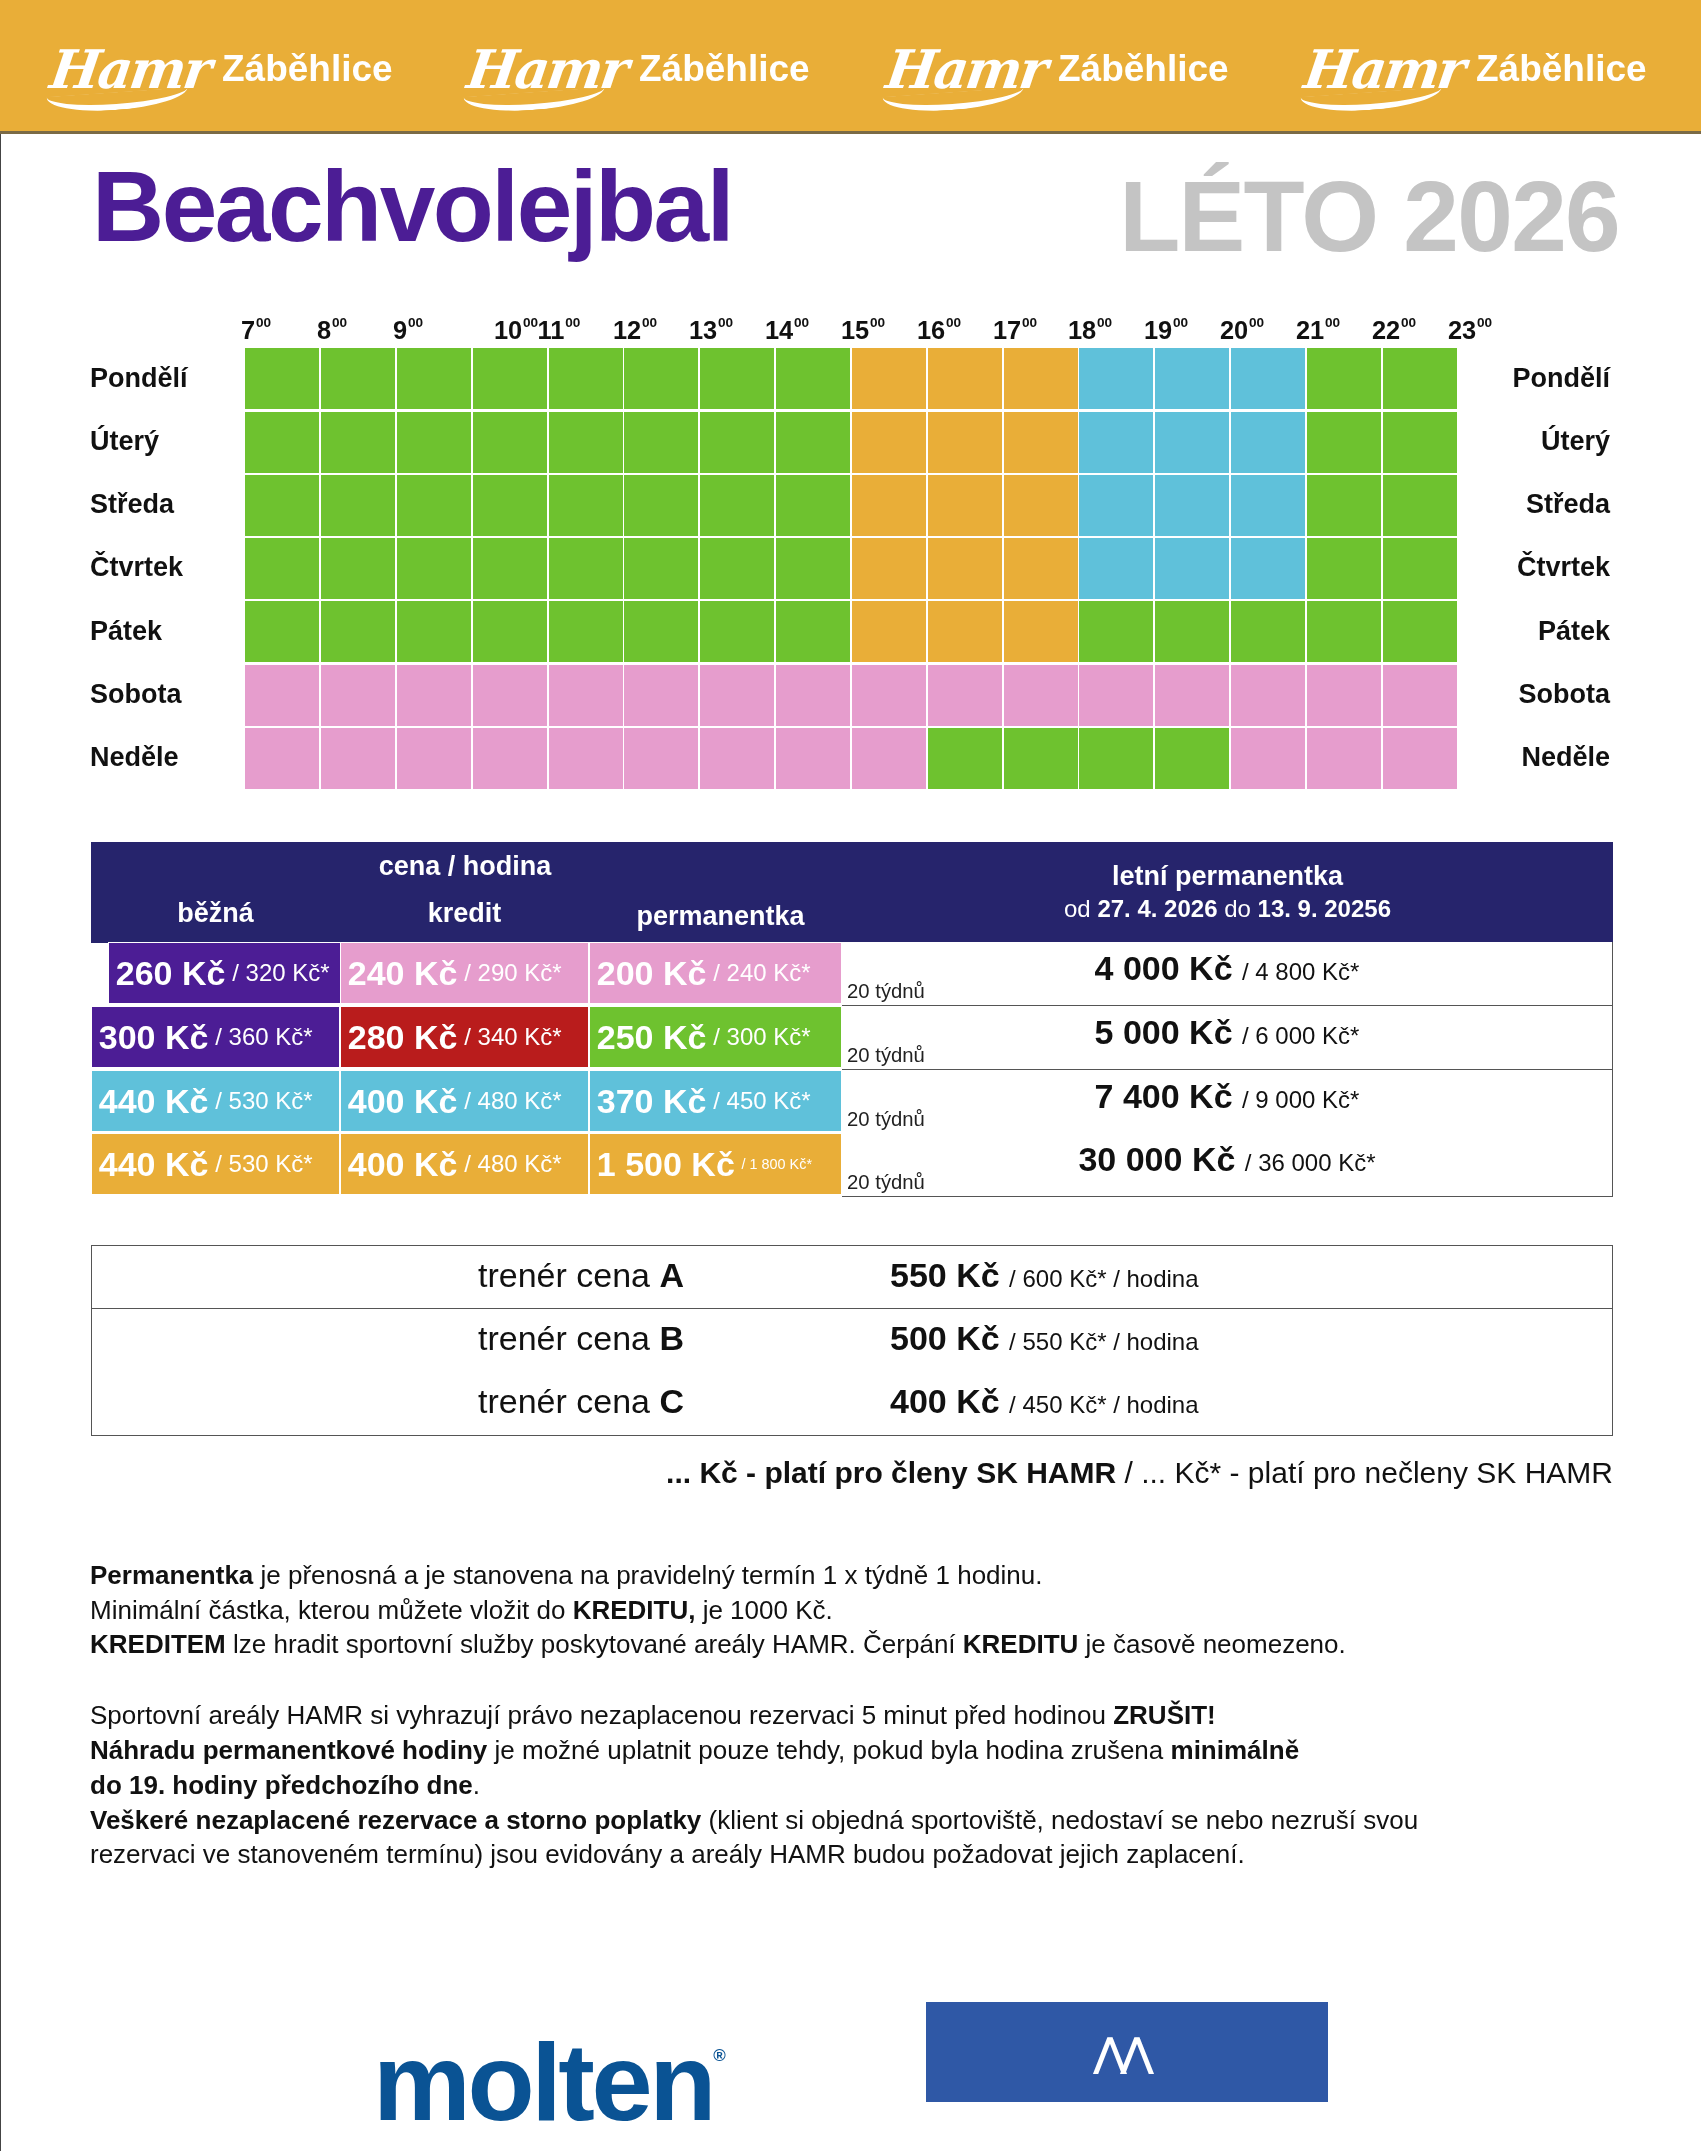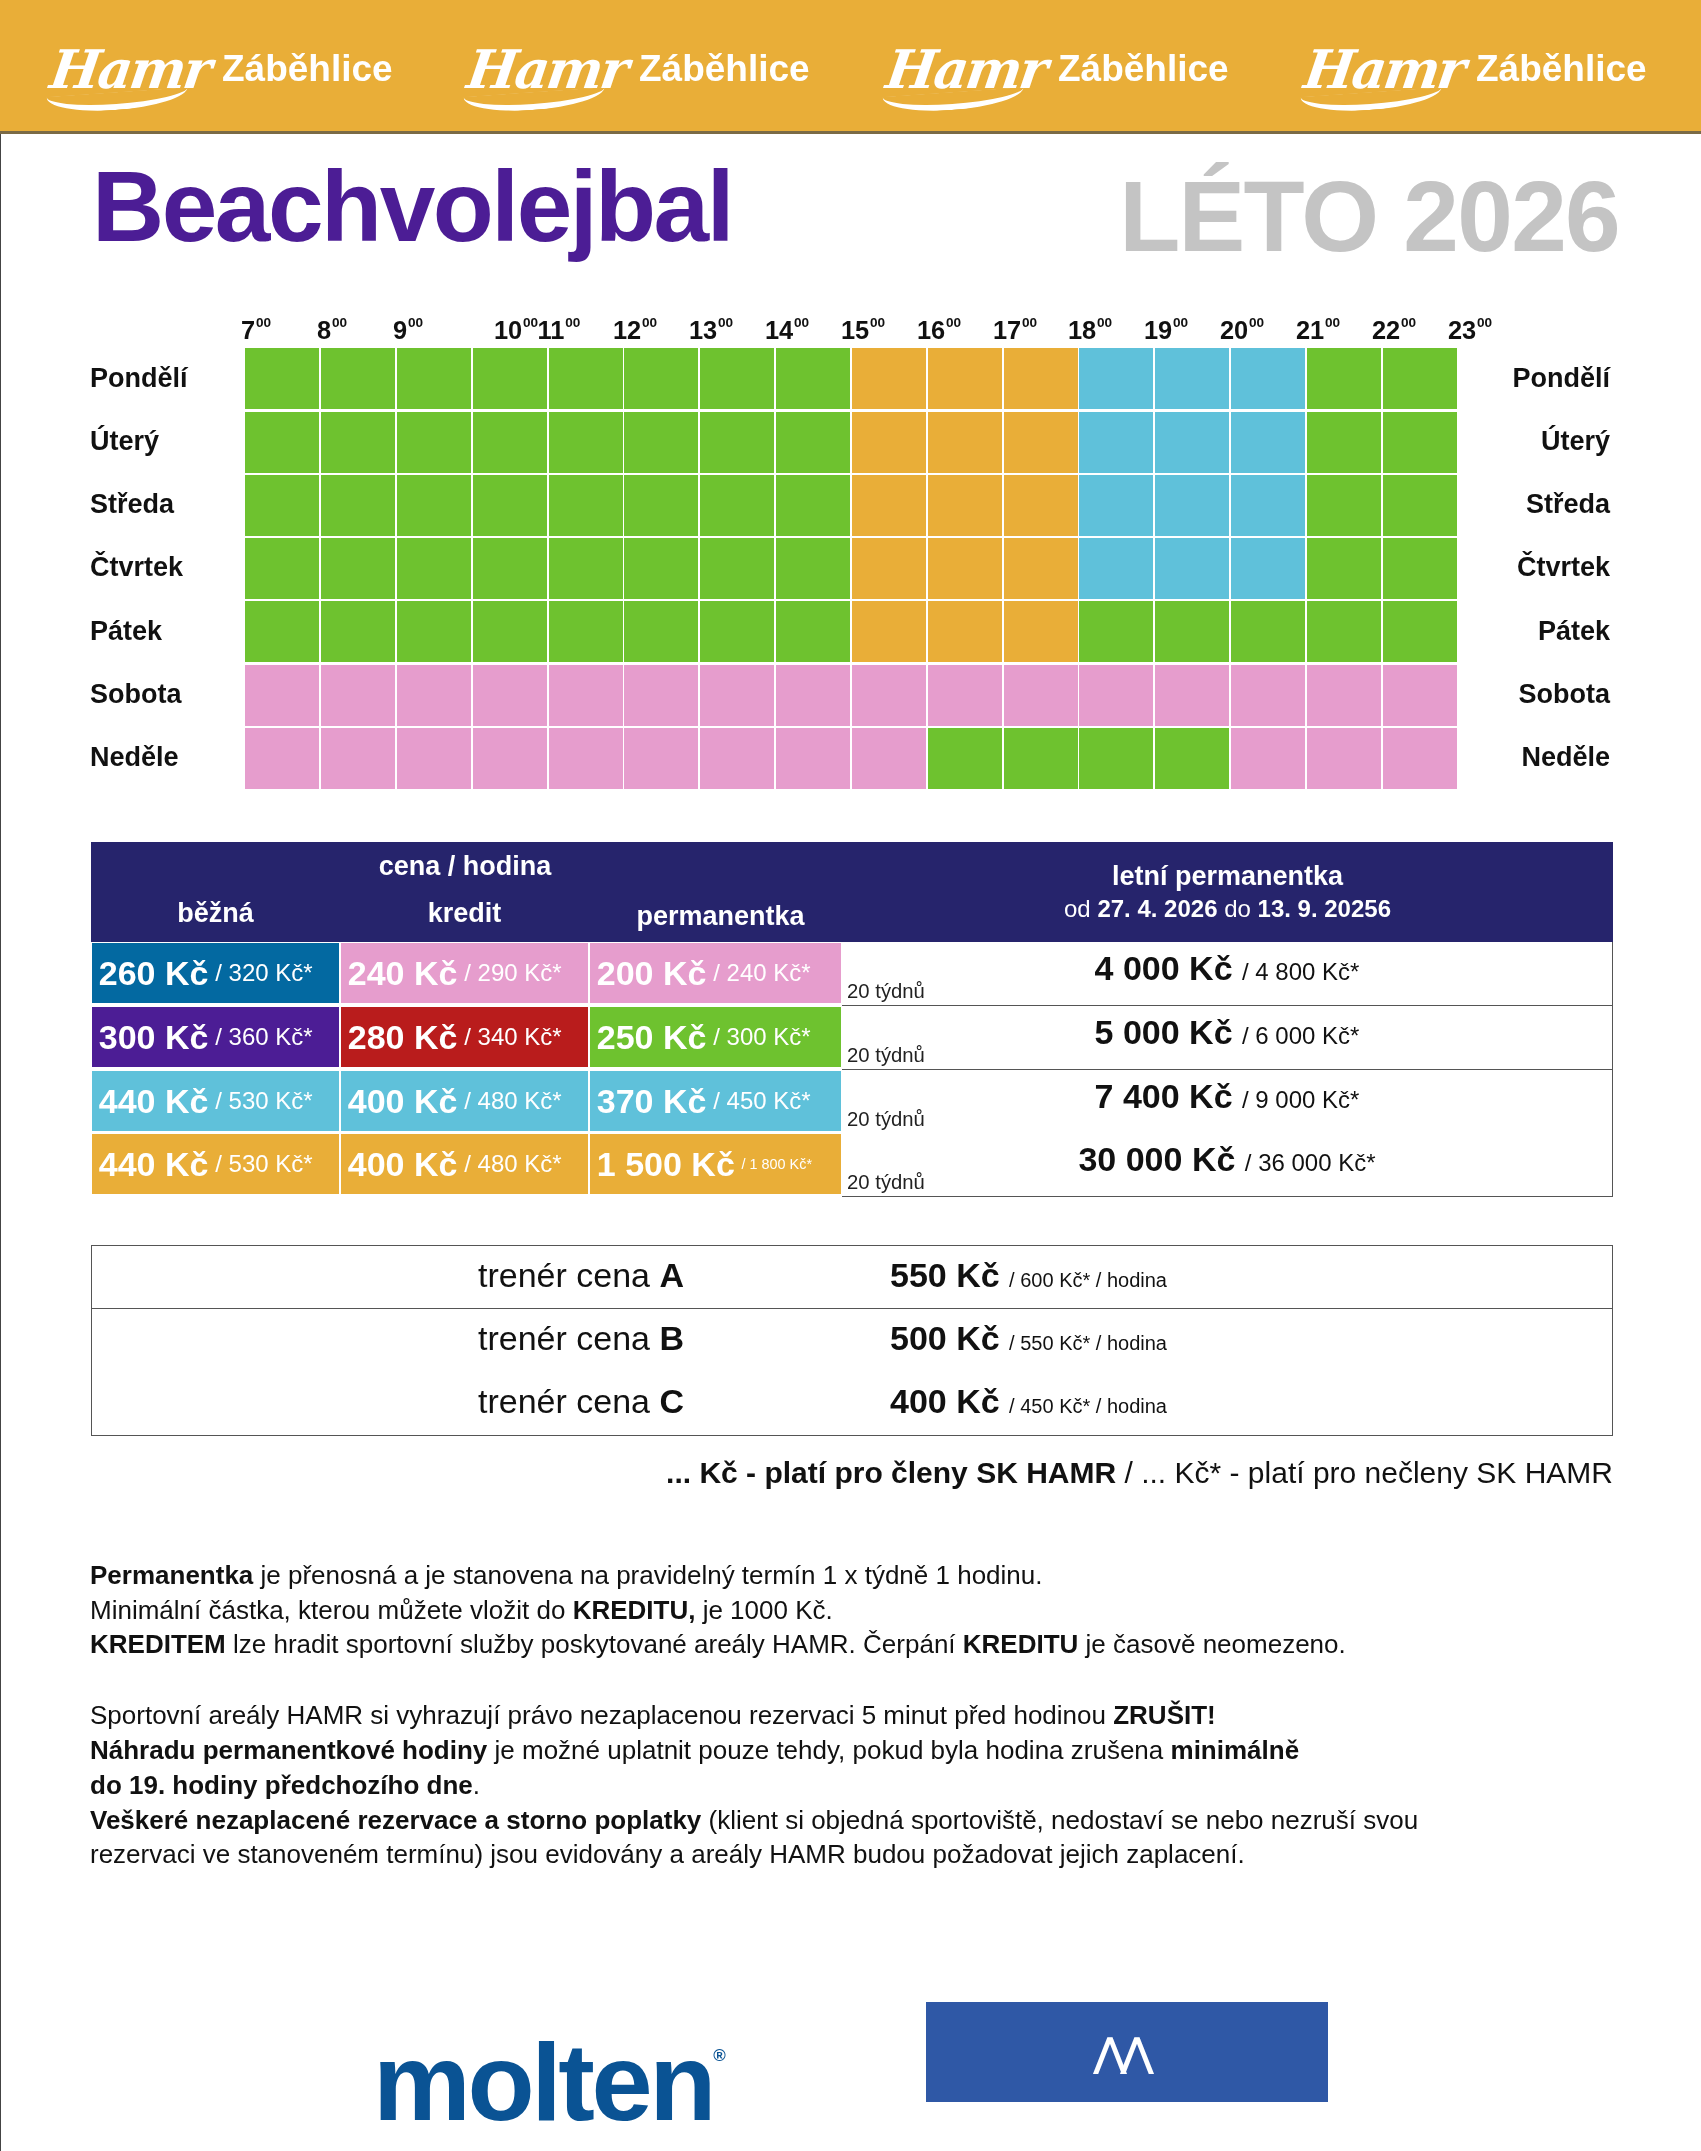--- a/index.html
+++ b/index.html
@@ -40,21 +40,21 @@
   .season-row .weeks { position: absolute; left: 5.1px; bottom: 1.7px; font-size: 20.3px; color: #222; }
   .season-row .sp { position: absolute; left: 0; right: 0; top: 6.8px; text-align: center; font-size: 34px; font-weight: bold; color: #111; }
   .season-row .sp .alt { font-size: 24px; font-weight: normal; }
 
   
   .trow { position: absolute; left: 91px; width: 1522px; height: 64px; border: 1.7px solid #555; background: #fff; }
   .trow + .trow { border-top: none; }
   .trow .lbl { position: absolute; left: 386px; top: 10.2px; font-size: 34px; color: #111; }
   .trow .lbl b { font-weight: bold; }
   .trow .price { position: absolute; left: 798px; top: 10.2px; font-size: 34px; font-weight: bold; color: #111; }
-  .trow .price .alt { font-size: 20px; font-weight: normal; }
+  .trow .price .alt { font-size: 24px; font-weight: normal; }
 
   .legend-note { position: absolute; right: 89px; top: 1456px; font-size: 30px; color: #111; white-space: nowrap; }
   .legend-note b { font-weight: bold; }
 
   .para { position: absolute; left: 90px; font-size: 26px; line-height: 35px; color: #111; white-space: nowrap; }
   .para b { font-weight: bold; }
 
   
   .molten { position: absolute; left: 373px; top: 2013px; font-size: 110px; font-weight: bold; color: #0a5394; letter-spacing: -3.4px; line-height: 85px; }
   .molten sup { font-size: 17px; vertical-align: 59px; letter-spacing: 0; }
@@ -243,21 +243,21 @@
   <div class="ph" style="left:751px;width:771px;top:18.6px">letní permanentka</div>
   <div class="ph-sub" style="left:751px;width:771px;top:53px">
     <span>od</span>
     <b>27. 4. 2026</b>
     <span>do</span>
     <b>13. 9. 20256</b>
   </div>
 </div>
 
 <div id="price-rows">
-    <div class="pcell" style="left: 91px; top: 942px; width: 249px; background: #0369a1;">
+    <div class="pcell" style="left: 108px; top: 942px; width: 249px; background: #4c1d95;">
       <span class="main">260 Kč</span>
       <span class="alt">/ 320 Kč*</span>
     </div>
     <div class="pcell" style="left: 340px; top: 942px; width: 249px; background: rgb(230, 157, 205);">
       <span class="main">240 Kč</span>
       <span class="alt">/ 290 Kč*</span>
     </div>
     <div class="pcell" style="left: 589px; top: 942px; width: 253px; background: rgb(230, 157, 205);">
       <span class="main">200 Kč</span>
       <span class="alt">/ 240 Kč*</span>

